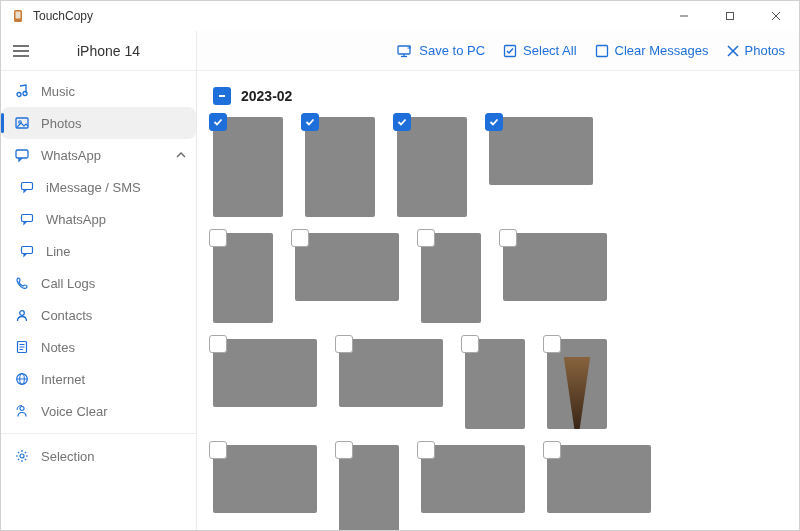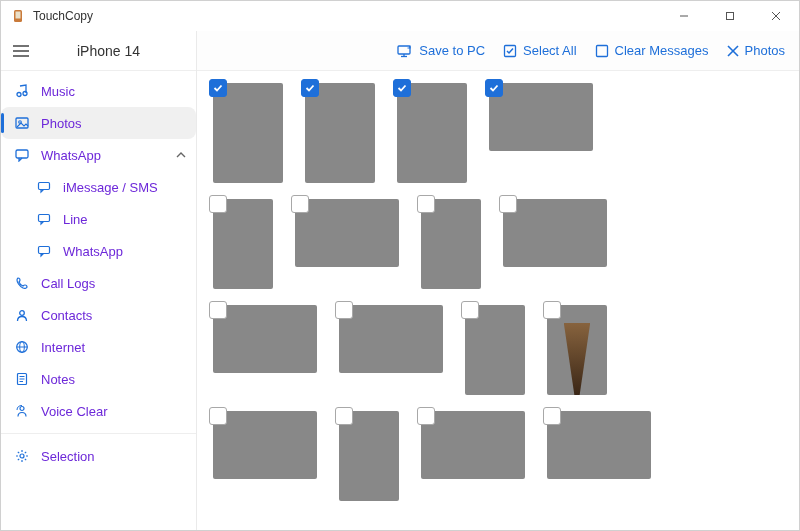--- a/index.html
+++ b/index.html
@@ -12,24 +12,24 @@
   .tb-spacer { flex: 1; }
   .tb-btn { width: 46px; height: 30px; display: flex; align-items: center; justify-content: center; color: #555; }
   
   .body { flex: 1; display: flex; min-height: 0; }
   
   .sidebar { width: 196px; display: flex; flex-direction: column; border-right: 1px solid #eaeaea; }
   .sb-header { height: 40px; display: flex; align-items: center; border-bottom: 1px solid #eee; }
   .hamburger { width: 40px; display: flex; justify-content: center; color: #555; }
   .device-name { flex: 1; text-align: center; font-weight: 400; font-size: 14px; padding-right: 20px; }
   .nav { flex: 1; overflow-y: auto; padding-top: 4px; }
-  .nav-item { display: flex; align-items: center; height: 32px; padding: 0 10px 0 14px; cursor: default; position: relative; font-size: 13px; color: #6d28d9; }
+  .nav-item { display: flex; align-items: center; height: 32px; padding: 0 10px 0 14px; cursor: default; position: relative; font-size: 13px; color: #737373; }
   .nav-item.active { background: #f0f0f0; border-radius: 8px; }
   .nav-item.active::before { content: ""; position: absolute; left: 0; top: 6px; bottom: 6px; width: 3px; background: #1e6fd9; border-radius: 2px; }
-  .nav-item.child { padding-left: 36px; }
+  .nav-item.child { padding-left: 19px; }
   .nav-ico { width: 26px; display: flex; align-items: center; justify-content: flex-start; color: #1e6fd9; }
   .nav-item .chev { margin-left: auto; color: #666; }
   .nav-sep { height: 1px; background: #eee; margin: 6px 0; }
   
   .main { flex: 1; display: flex; flex-direction: column; min-width: 0; background: #fff; }
   .toolbar { height: 40px; display: flex; align-items: center; justify-content: flex-end; gap: 18px; padding: 0 14px; border-bottom: 1px solid #eee; background: #fdfdfd; }
   .tbtn { display: flex; align-items: center; gap: 6px; color: #1e6fd9; font-size: 13px; cursor: default; }
   .tbtn svg { display: block; }
   .content { flex: 1; overflow-y: auto; padding: 12px 16px 0 16px; }
   .group-head { display: flex; align-items: center; gap: 10px; margin: 4px 0 12px 0; }
@@ -153,68 +153,68 @@
             </span>
           <span>iMessage / SMS</span>
         </div>
         <div class="nav-item child">
           <span class="nav-ico">
               <svg width="14" height="14" viewBox="0 0 14 14">
                 <rect x="1.5" y="2.5" width="11" height="7" rx="1.2" fill="none" stroke="#1e6fd9" stroke-width="1.2"></rect>
                 <path d="M4 9.5 L4 12 L6.5 9.5" fill="none" stroke="#1e6fd9" stroke-width="1.2"></path>
               </svg>
             </span>
-          <span>Line</span>
+          <span>WhatsApp</span>
         </div>
         <div class="nav-item child">
           <span class="nav-ico">
               <svg width="14" height="14" viewBox="0 0 14 14">
                 <rect x="1.5" y="2.5" width="11" height="7" rx="1.2" fill="none" stroke="#1e6fd9" stroke-width="1.2"></rect>
                 <path d="M4 9.5 L4 12 L6.5 9.5" fill="none" stroke="#1e6fd9" stroke-width="1.2"></path>
               </svg>
             </span>
-          <span>WhatsApp</span>
+          <span>Line</span>
         </div>
         <div class="nav-item">
           <span class="nav-ico">
               <svg width="14" height="14" viewBox="0 0 14 14">
                 <path d="M3 2 C3 2 5 2 5 4 C5 5 4 6 4 6 C4 6 5 9 8 10 C8 10 9 9 10 9 C12 9 12 11 12 11 C12 12 10 13 8 12 C4 10 2 6 2 4 C2 3 3 2 3 2 Z" fill="none" stroke="#1e6fd9" stroke-width="1.2"></path>
               </svg>
             </span>
           <span>Call Logs</span>
         </div>
         <div class="nav-item">
           <span class="nav-ico">
               <svg width="14" height="14" viewBox="0 0 14 14">
                 <circle cx="7" cy="5" r="2.3" fill="none" stroke="#1e6fd9" stroke-width="1.3"></circle>
                 <path d="M2.5 13 C2.5 10 4.5 8.5 7 8.5 C9.5 8.5 11.5 10 11.5 13" fill="none" stroke="#1e6fd9" stroke-width="1.3"></path>
               </svg>
             </span>
           <span>Contacts</span>
-        </div>
-        <div class="nav-item">
-          <span class="nav-ico">
-              <svg width="14" height="14" viewBox="0 0 14 14">
-                <circle cx="7" cy="7" r="5.3" fill="none" stroke="#1e6fd9" stroke-width="1.2"></circle>
-                <ellipse cx="7" cy="7" rx="2.3" ry="5.3" fill="none" stroke="#1e6fd9" stroke-width="1"></ellipse>
-                <line x1="1.7" y1="7" x2="12.3" y2="7" stroke="#1e6fd9" stroke-width="1"></line>
-              </svg>
-            </span>
-          <span>Internet</span>
         </div>
         <div class="nav-item">
           <span class="nav-ico">
               <svg width="14" height="14" viewBox="0 0 14 14">
                 <rect x="2.5" y="1.5" width="9" height="11" rx="1" fill="none" stroke="#1e6fd9" stroke-width="1.2"></rect>
                 <line x1="4.5" y1="4.5" x2="9.5" y2="4.5" stroke="#1e6fd9" stroke-width="1"></line>
                 <line x1="4.5" y1="7" x2="9.5" y2="7" stroke="#1e6fd9" stroke-width="1"></line>
                 <line x1="4.5" y1="9.5" x2="8" y2="9.5" stroke="#1e6fd9" stroke-width="1"></line>
               </svg>
             </span>
           <span>Notes</span>
+        </div>
+        <div class="nav-item">
+          <span class="nav-ico">
+              <svg width="14" height="14" viewBox="0 0 14 14">
+                <circle cx="7" cy="7" r="5.3" fill="none" stroke="#1e6fd9" stroke-width="1.2"></circle>
+                <ellipse cx="7" cy="7" rx="2.3" ry="5.3" fill="none" stroke="#1e6fd9" stroke-width="1"></ellipse>
+                <line x1="1.7" y1="7" x2="12.3" y2="7" stroke="#1e6fd9" stroke-width="1"></line>
+              </svg>
+            </span>
+          <span>Internet</span>
         </div>
         <div class="nav-item">
           <span class="nav-ico">
               <svg width="14" height="14" viewBox="0 0 14 14">
                 <circle cx="7" cy="4.5" r="2" fill="none" stroke="#1e6fd9" stroke-width="1.2"></circle>
                 <path d="M3 12.5 C3 10 4.8 8.5 7 8.5 C9.2 8.5 11 10 11 12.5" fill="none" stroke="#1e6fd9" stroke-width="1.2"></path>
                 <path d="M2 6 C2 3 4 1.5 7 1.5" fill="none" stroke="#1e6fd9" stroke-width="1"></path>
               </svg>
             </span>
           <span>Voice Clear</span>
@@ -267,20 +267,28 @@
               <svg width="12" height="12" viewBox="0 0 12 12">
                 <line x1="1" y1="1" x2="11" y2="11" stroke="#1e6fd9" stroke-width="1.6"></line>
                 <line x1="11" y1="1" x2="1" y2="11" stroke="#1e6fd9" stroke-width="1.6"></line>
               </svg>
             </span>
           <span>Photos</span>
         </div>
       </div>
 
       <div class="content">
+        <div class="group-head">
+          <span class="grp-chk">
+            <svg width="10" height="10" viewBox="0 0 10 10">
+                <line x1="2" y1="5" x2="8" y2="5" stroke="#fff" stroke-width="2"></line>
+              </svg>
+          </span>
+          <span class="grp-title">2023-02</span>
+        </div>
 
         <div class="grid">
           <div class="thumb">
               <div class="img sz-port art1"></div>
               <span class="chk sel">
                 <svg width="10" height="10" viewBox="0 0 10 10">
                   <polyline points="1.5,5 4,7.5 8.5,2.5" fill="none" stroke="#fff" stroke-width="1.8"></polyline>
                 </svg>
               </span>
             </div>

